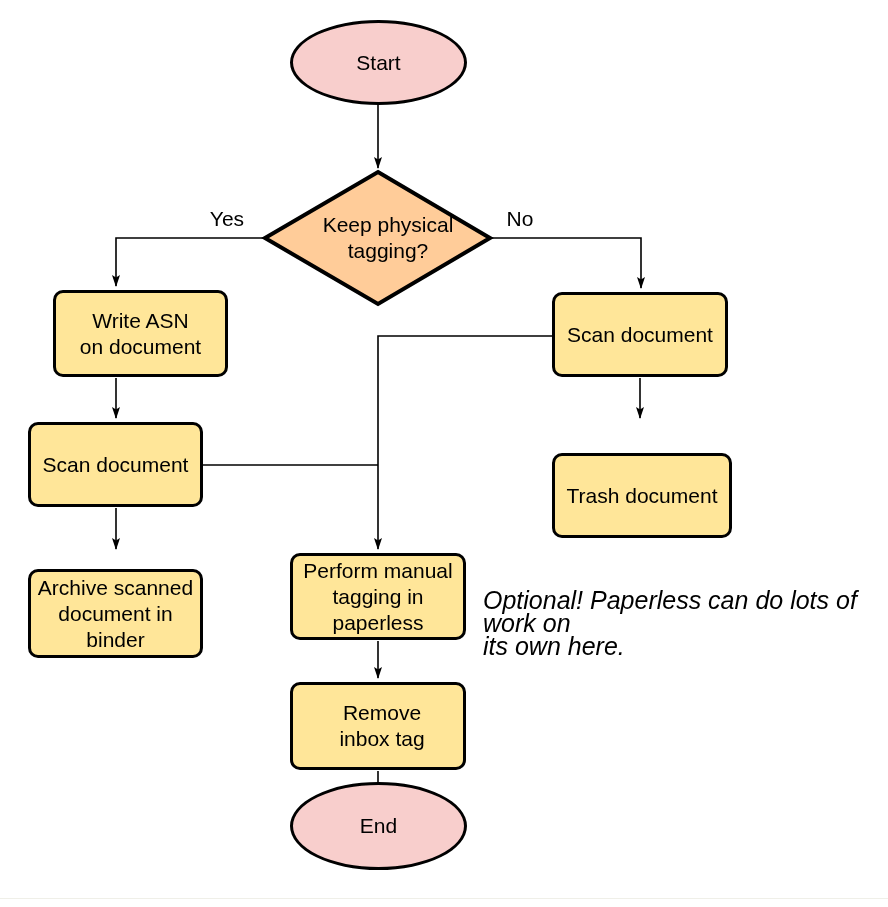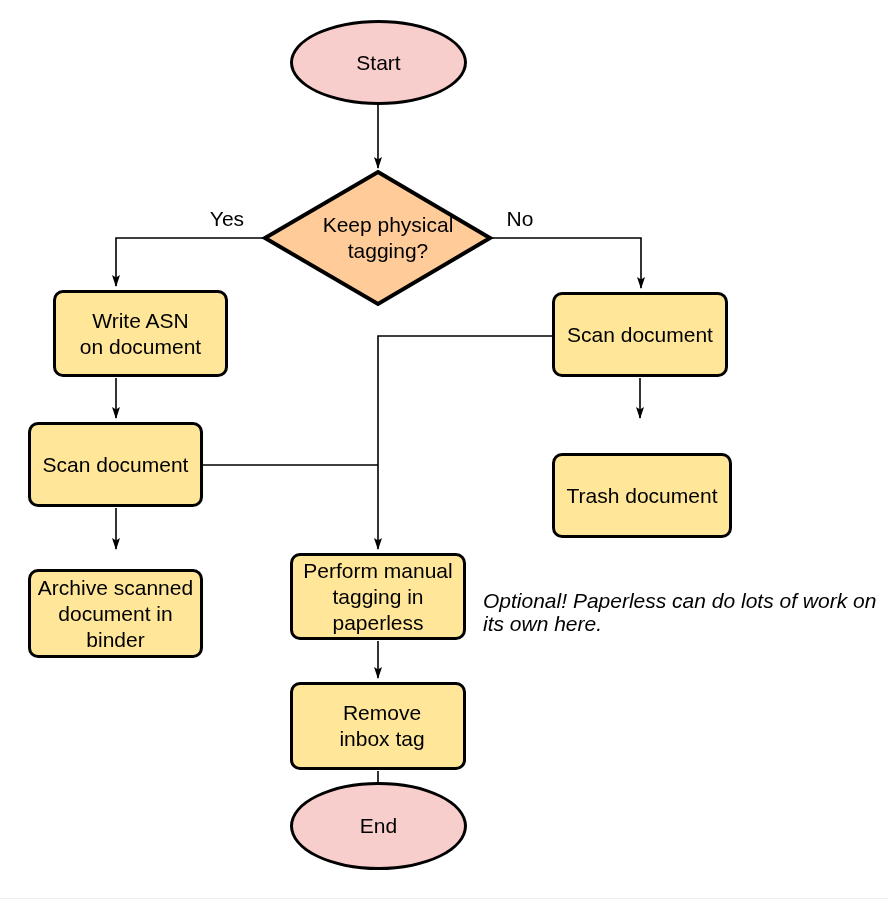--- a/index.html
+++ b/index.html
@@ -71,21 +71,21 @@
   }
   .l-yes { left: 201px; top: 209px; width: 52px; }
   .l-no  { left: 497px; top: 209px; width: 46px; }
 
   .annotation {
     position: absolute;
     left: 483px;
     top: 589px;
     width: 404px;
     font-style: italic;
-    font-size: 21px;
+    font-size: 25px;
     line-height: 23px;
     text-align: left;
   }
   .bottom-rule {
     position: absolute;
     left: 0;
     top: 898px;
     width: 888px;
     height: 1px;
     background: #EFEFE8;

